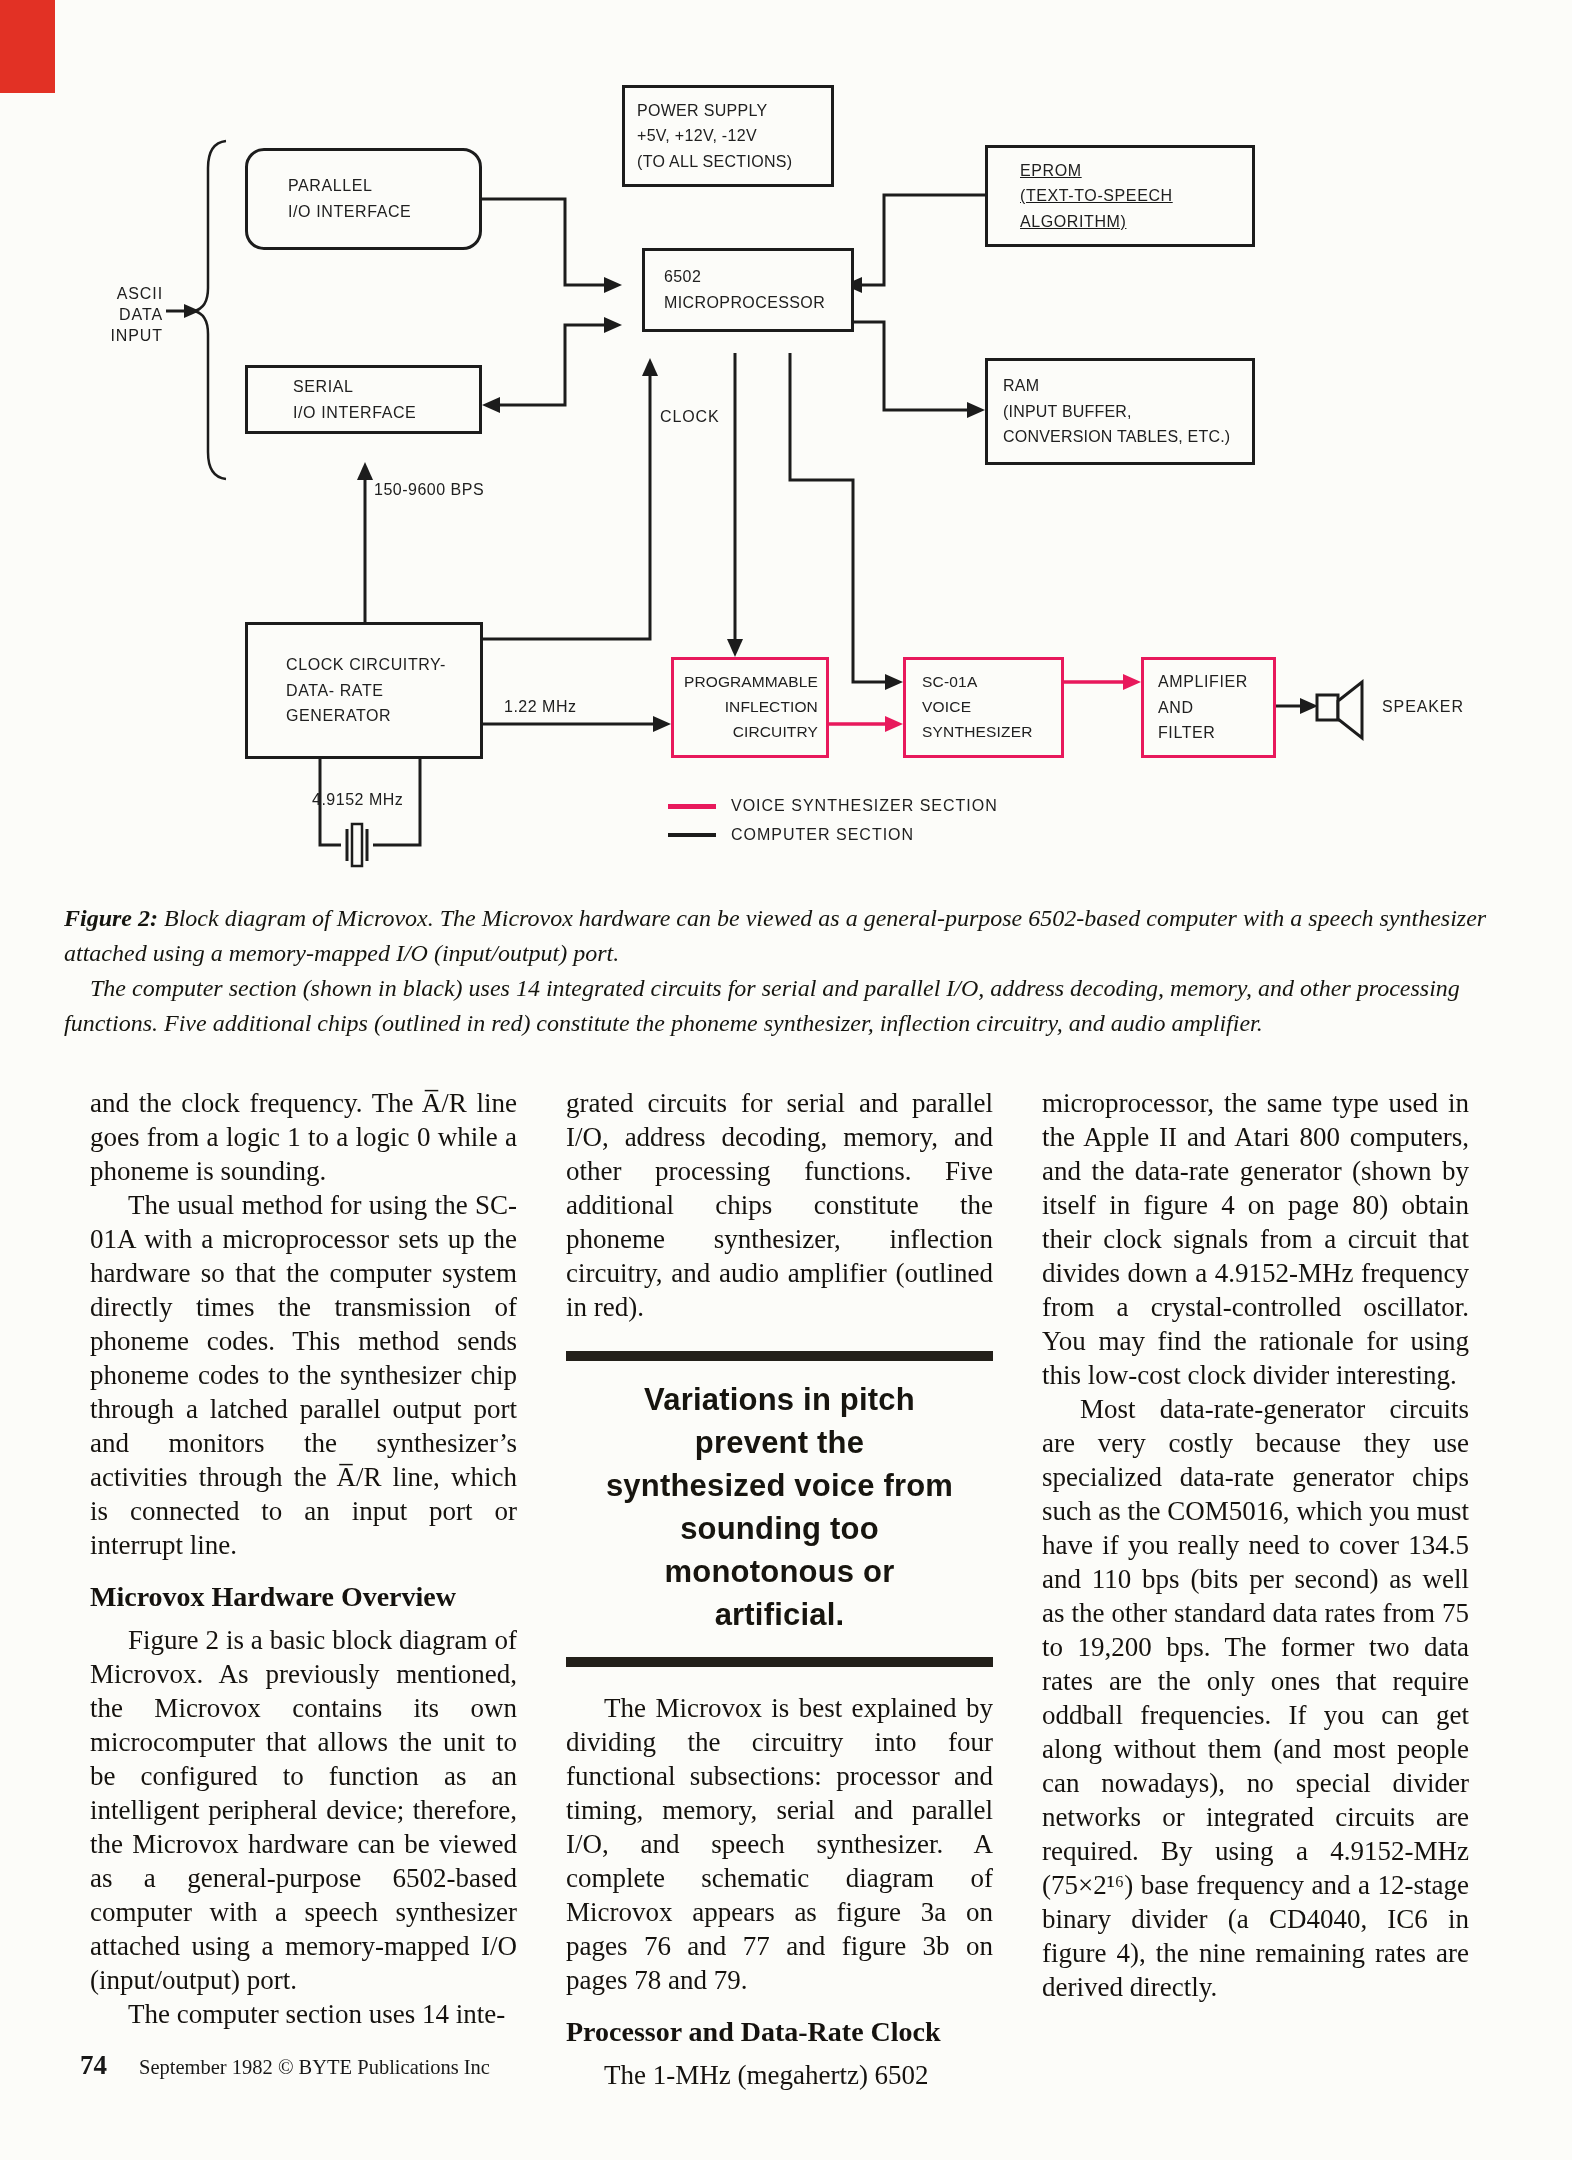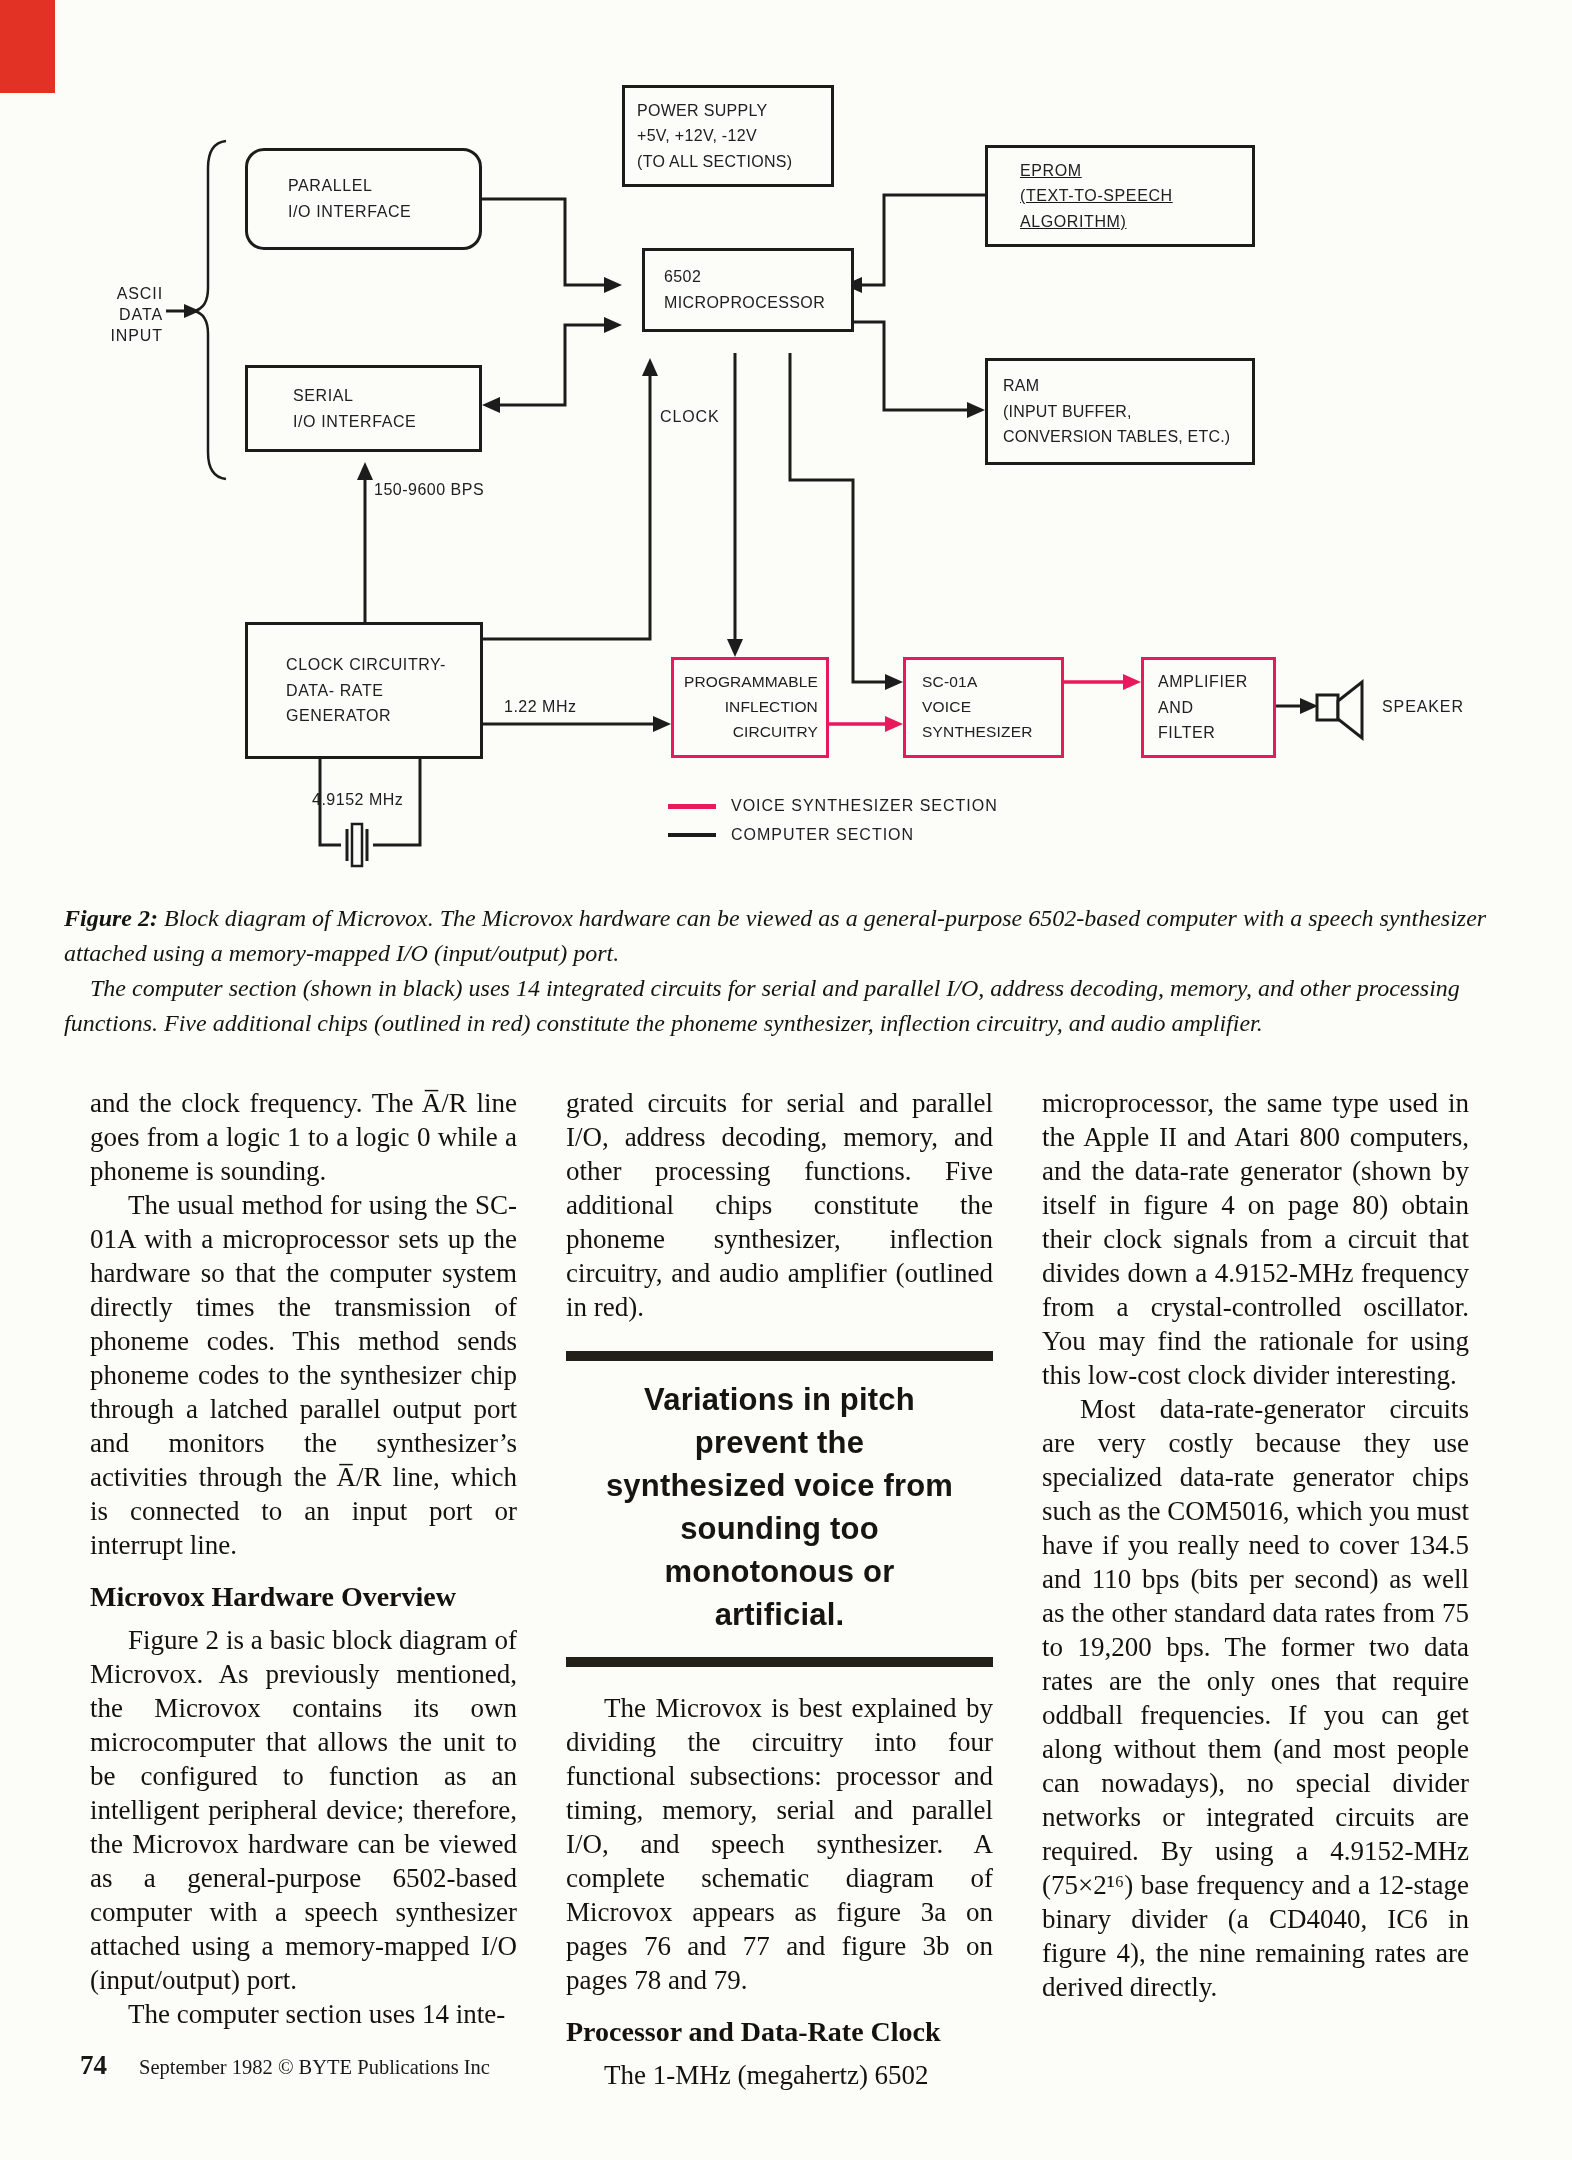--- a/index.html
+++ b/index.html
@@ -129,21 +129,21 @@
     </div>
     <div class="dbox" style="left:985px;top:145px;width:270px;height:102px;padding-left:32px;text-decoration:underline;">
       <div class="box-label">EPROM
 (TEXT-TO-SPEECH
 ALGORITHM)</div>
     </div>
     <div class="dbox" style="left:622px;top:248px;width:212px;height:84px;padding-left:19px;margin-left:20px;">
       <div class="box-label" style="letter-spacing:0.4px;">6502
 MICROPROCESSOR</div>
     </div>
-    <div class="dbox" style="left:245px;top:365px;width:237px;height:87px;padding-left:45px;">
+    <div class="dbox" style="left:245px;top:365px;width:237px;height:69px;padding-left:45px;">
       <div class="box-label">SERIAL
 I/O INTERFACE</div>
     </div>
     <div class="dbox" style="left:985px;top:358px;width:270px;height:107px;padding-left:15px;">
       <div class="box-label" style="letter-spacing:0.2px;">RAM
 (INPUT BUFFER,
 CONVERSION TABLES, ETC.)</div>
     </div>
     <div class="dbox" style="left:245px;top:622px;width:238px;height:137px;padding-left:38px;">
       <div class="box-label">CLOCK CIRCUITRY-

